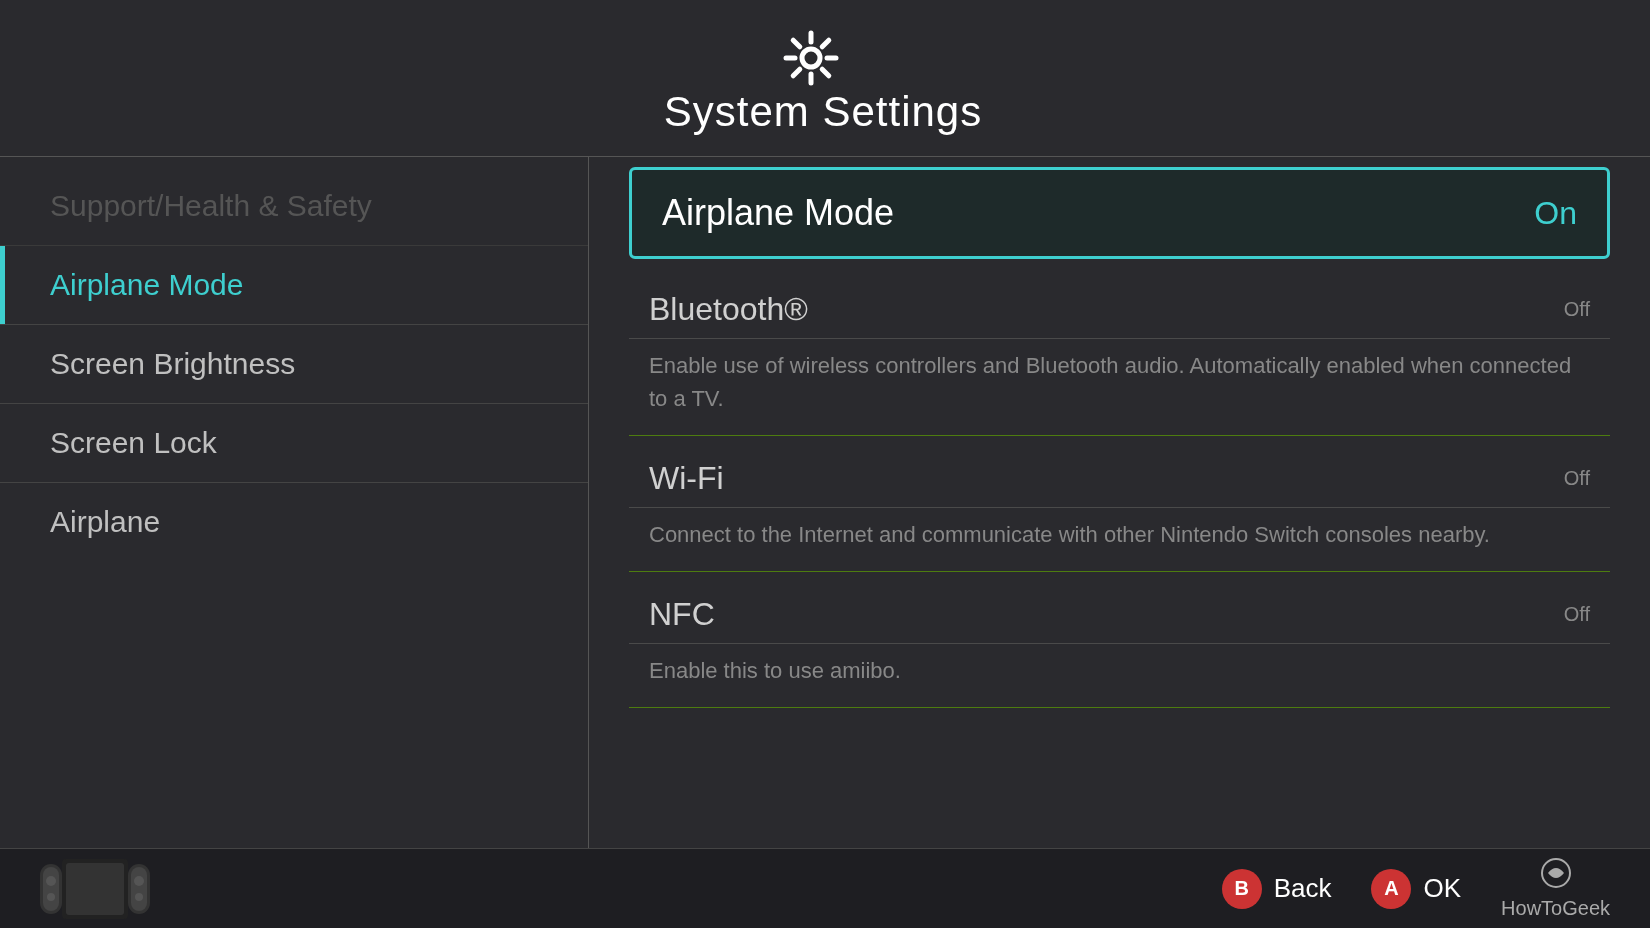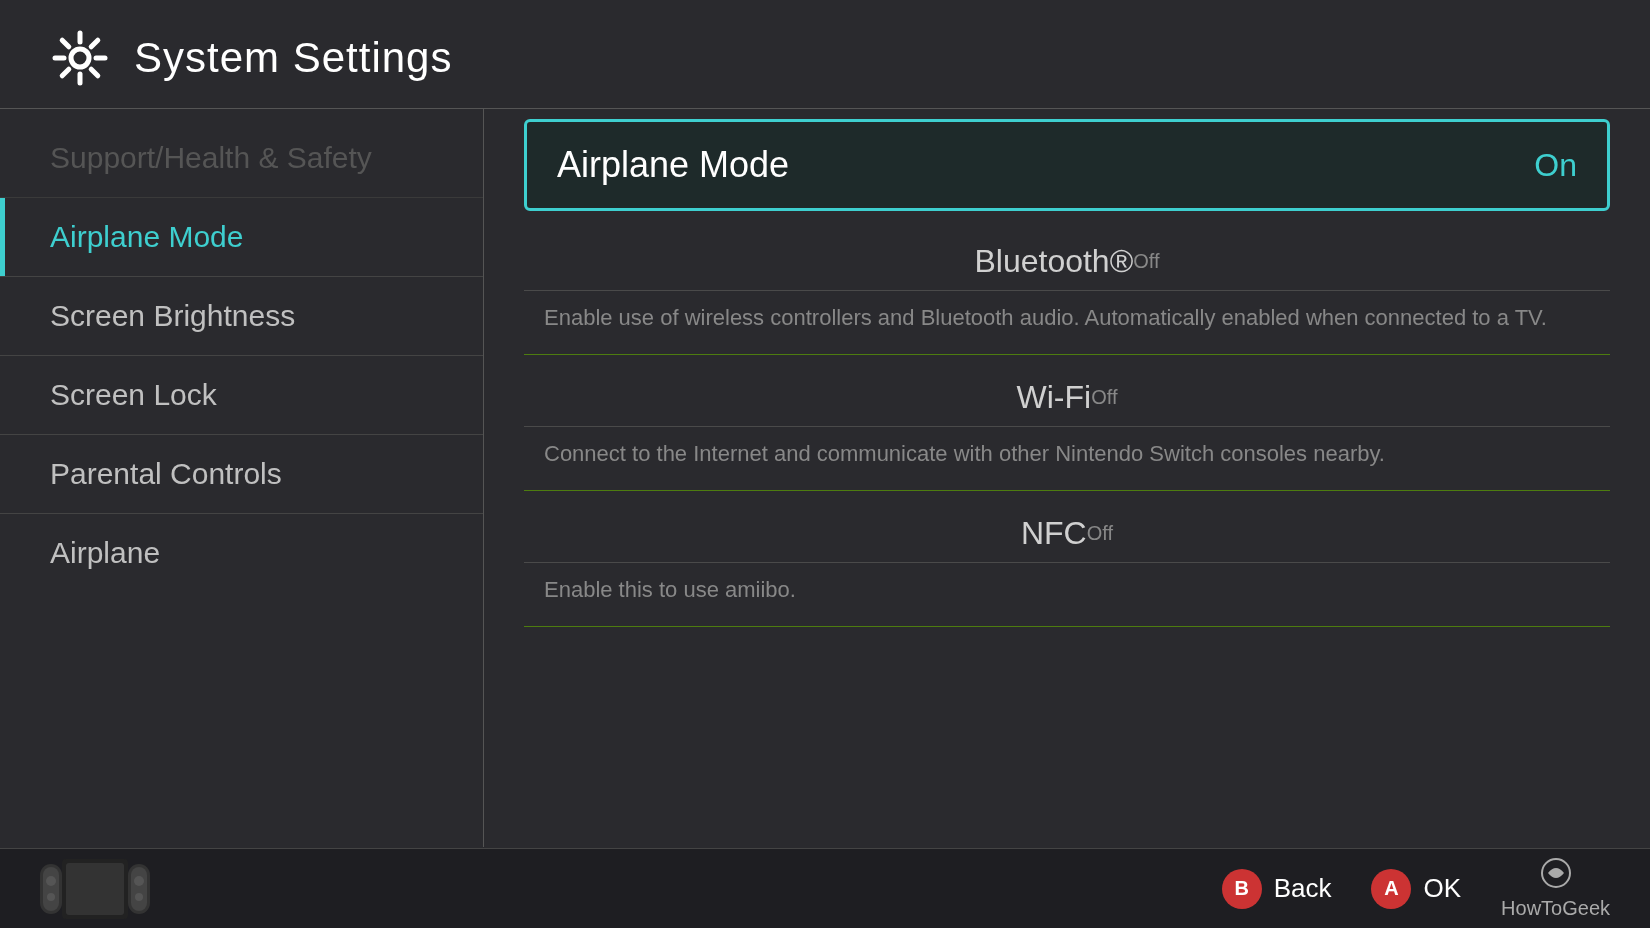--- a/index.html
+++ b/index.html
@@ -13,20 +13,21 @@
       overflow: hidden;
       position: relative;
     }
 
     
     .header {
       display: flex;
       align-items: center;
       padding: 28px 54px 20px 50px;
       border-bottom: 1px solid #555;
+      flex-direction: column;
     }
 
     .header-icon {
       width: 60px;
       height: 60px;
       margin-right: 24px;
       flex-shrink: 0;
     }
 
     .header-title {
@@ -37,21 +38,21 @@
     }
 
     
     .main-layout {
       display: flex;
       height: calc(928px - 110px - 80px);
     }
 
     
     .sidebar {
-      width: 484px;
+      width: 589px;
       flex-shrink: 0;
       padding-top: 10px;
       border-right: 1px solid #555;
       overflow: hidden;
     }
 
     .sidebar-item {
       padding: 22px 50px;
       font-size: 30px;
       font-weight: 400;
@@ -116,21 +117,21 @@
     }
 
     
     .sub-items {
       padding-left: 0px;
     }
 
     .sub-row {
       display: flex;
       align-items: center;
-      justify-content: center;
+      justify-content: space-between;
       padding: 24px 20px 10px 20px;
       border-bottom: 1px solid #4a4a4a;
     }
 
     .sub-row .sub-label {
       font-size: 32px;
       color: #d0d0d0;
     }
 
     .sub-row .sub-value {
@@ -247,23 +248,20 @@
     <div class="sidebar-item active">
       <span>Airplane Mode</span>
     </div>
     <div class="sidebar-item">
       <span>Screen Brightness</span>
     </div>
     <div class="sidebar-item">
       <span>Screen Lock</span>
     </div>
     <div class="sidebar-item">
-      <span>Parental Controls</span>
-    </div>
-    <div class="sidebar-item">
       <span>Airplane</span>
     </div>
   </nav>
 
   <div class="content-panel">
 
     <div class="content-row-highlight">
       <span class="row-label">Airplane Mode</span>
       <span class="row-value">On</span>
     </div>

